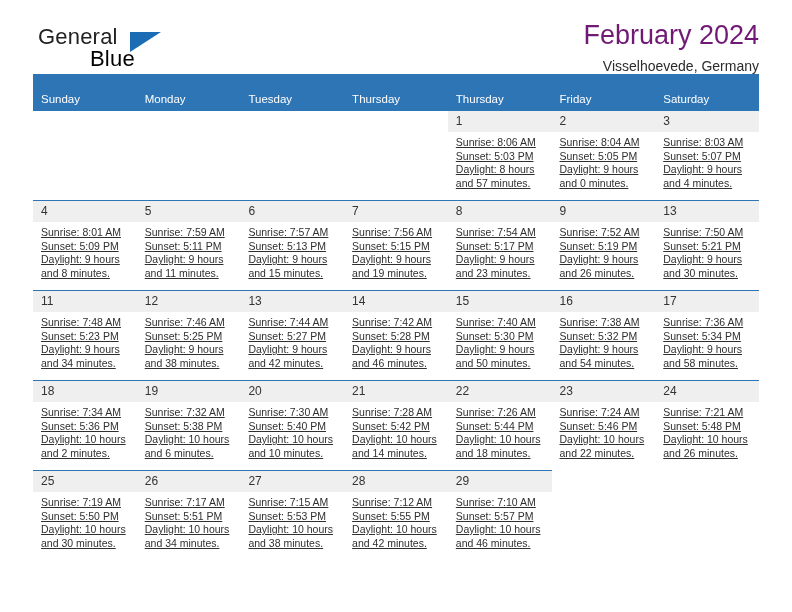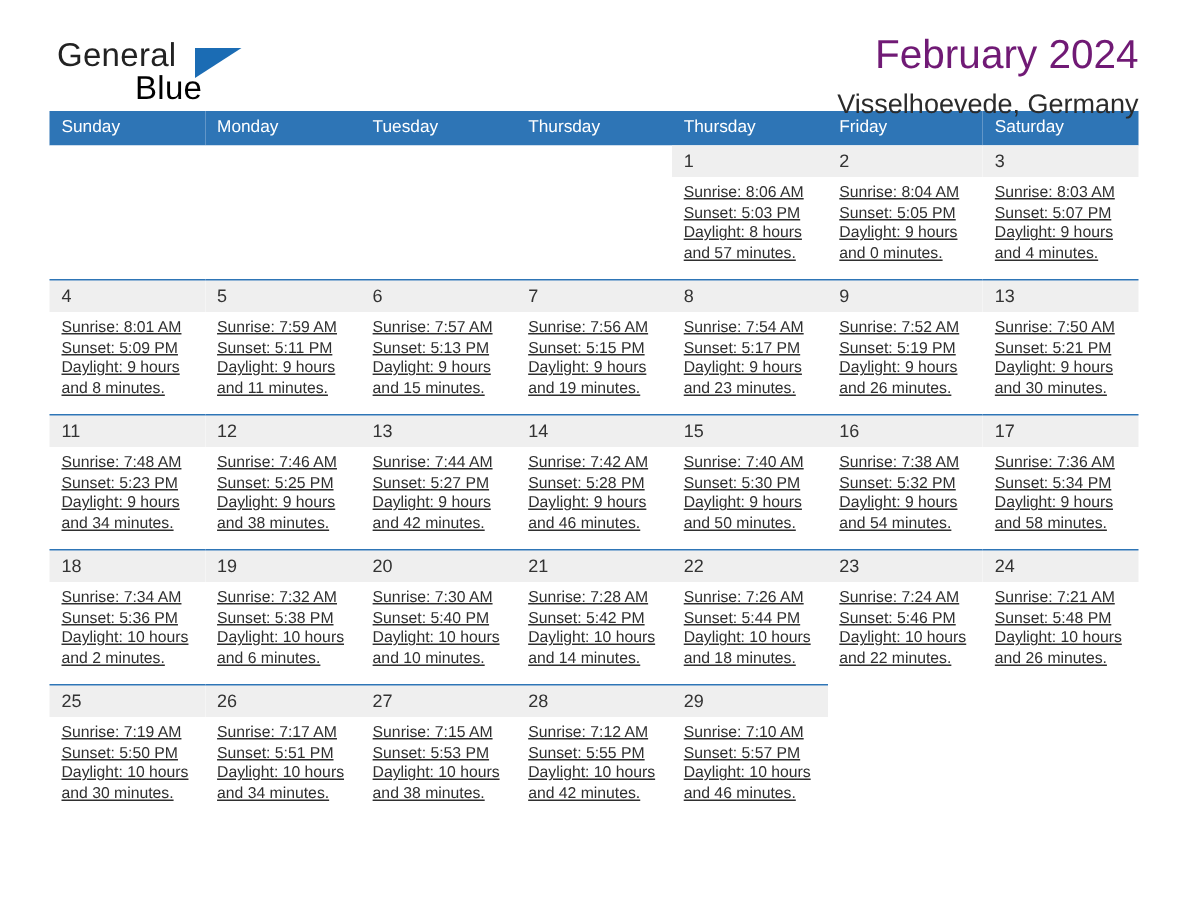--- a/index.html
+++ b/index.html
@@ -18,21 +18,21 @@
     position: relative;
     width: 792px;
     height: 612px;
     box-sizing: border-box;
     padding: 0 33px;
   }
 
   
   .header {
     display: flex;
-    align-items: center;
+    align-items: flex-end;
     justify-content: space-between;
     height: 74px;
     padding-top: 26px;
     box-sizing: border-box;
   }
   .logo {
     position: relative;
     width: 200px;
     height: 48px;
   }
@@ -68,39 +68,39 @@
     padding-top: 0px;
   }
   .cal-title {
     font-size: 27px;
     color: #701a75;
     line-height: 1.15;
     font-weight: normal;
     margin: 0;
   }
   .cal-sub {
-    font-size: 18px;
+    font-size: 14px;
     color: #2b2b2b;
     margin-top: 7px;
     line-height: 1.15;
   }
 
   
   .calendar {
     width: 726px;
     border-collapse: collapse;
     table-layout: fixed;
   }
   .calendar th {
     background: #2e75b6;
     color: #ffffff;
     font-size: 11.5px;
     font-weight: normal;
     text-align: left;
-    padding: 5px 0 6px 8px;
+    padding: 19px 0 6px 8px;
     height: 20px;
     box-sizing: border-box;
   }
   .calendar td {
     vertical-align: top;
     padding: 0;
     height: 89px;
     border-top: 1.3px solid #2e75b6;
     background: #ffffff;
   }

